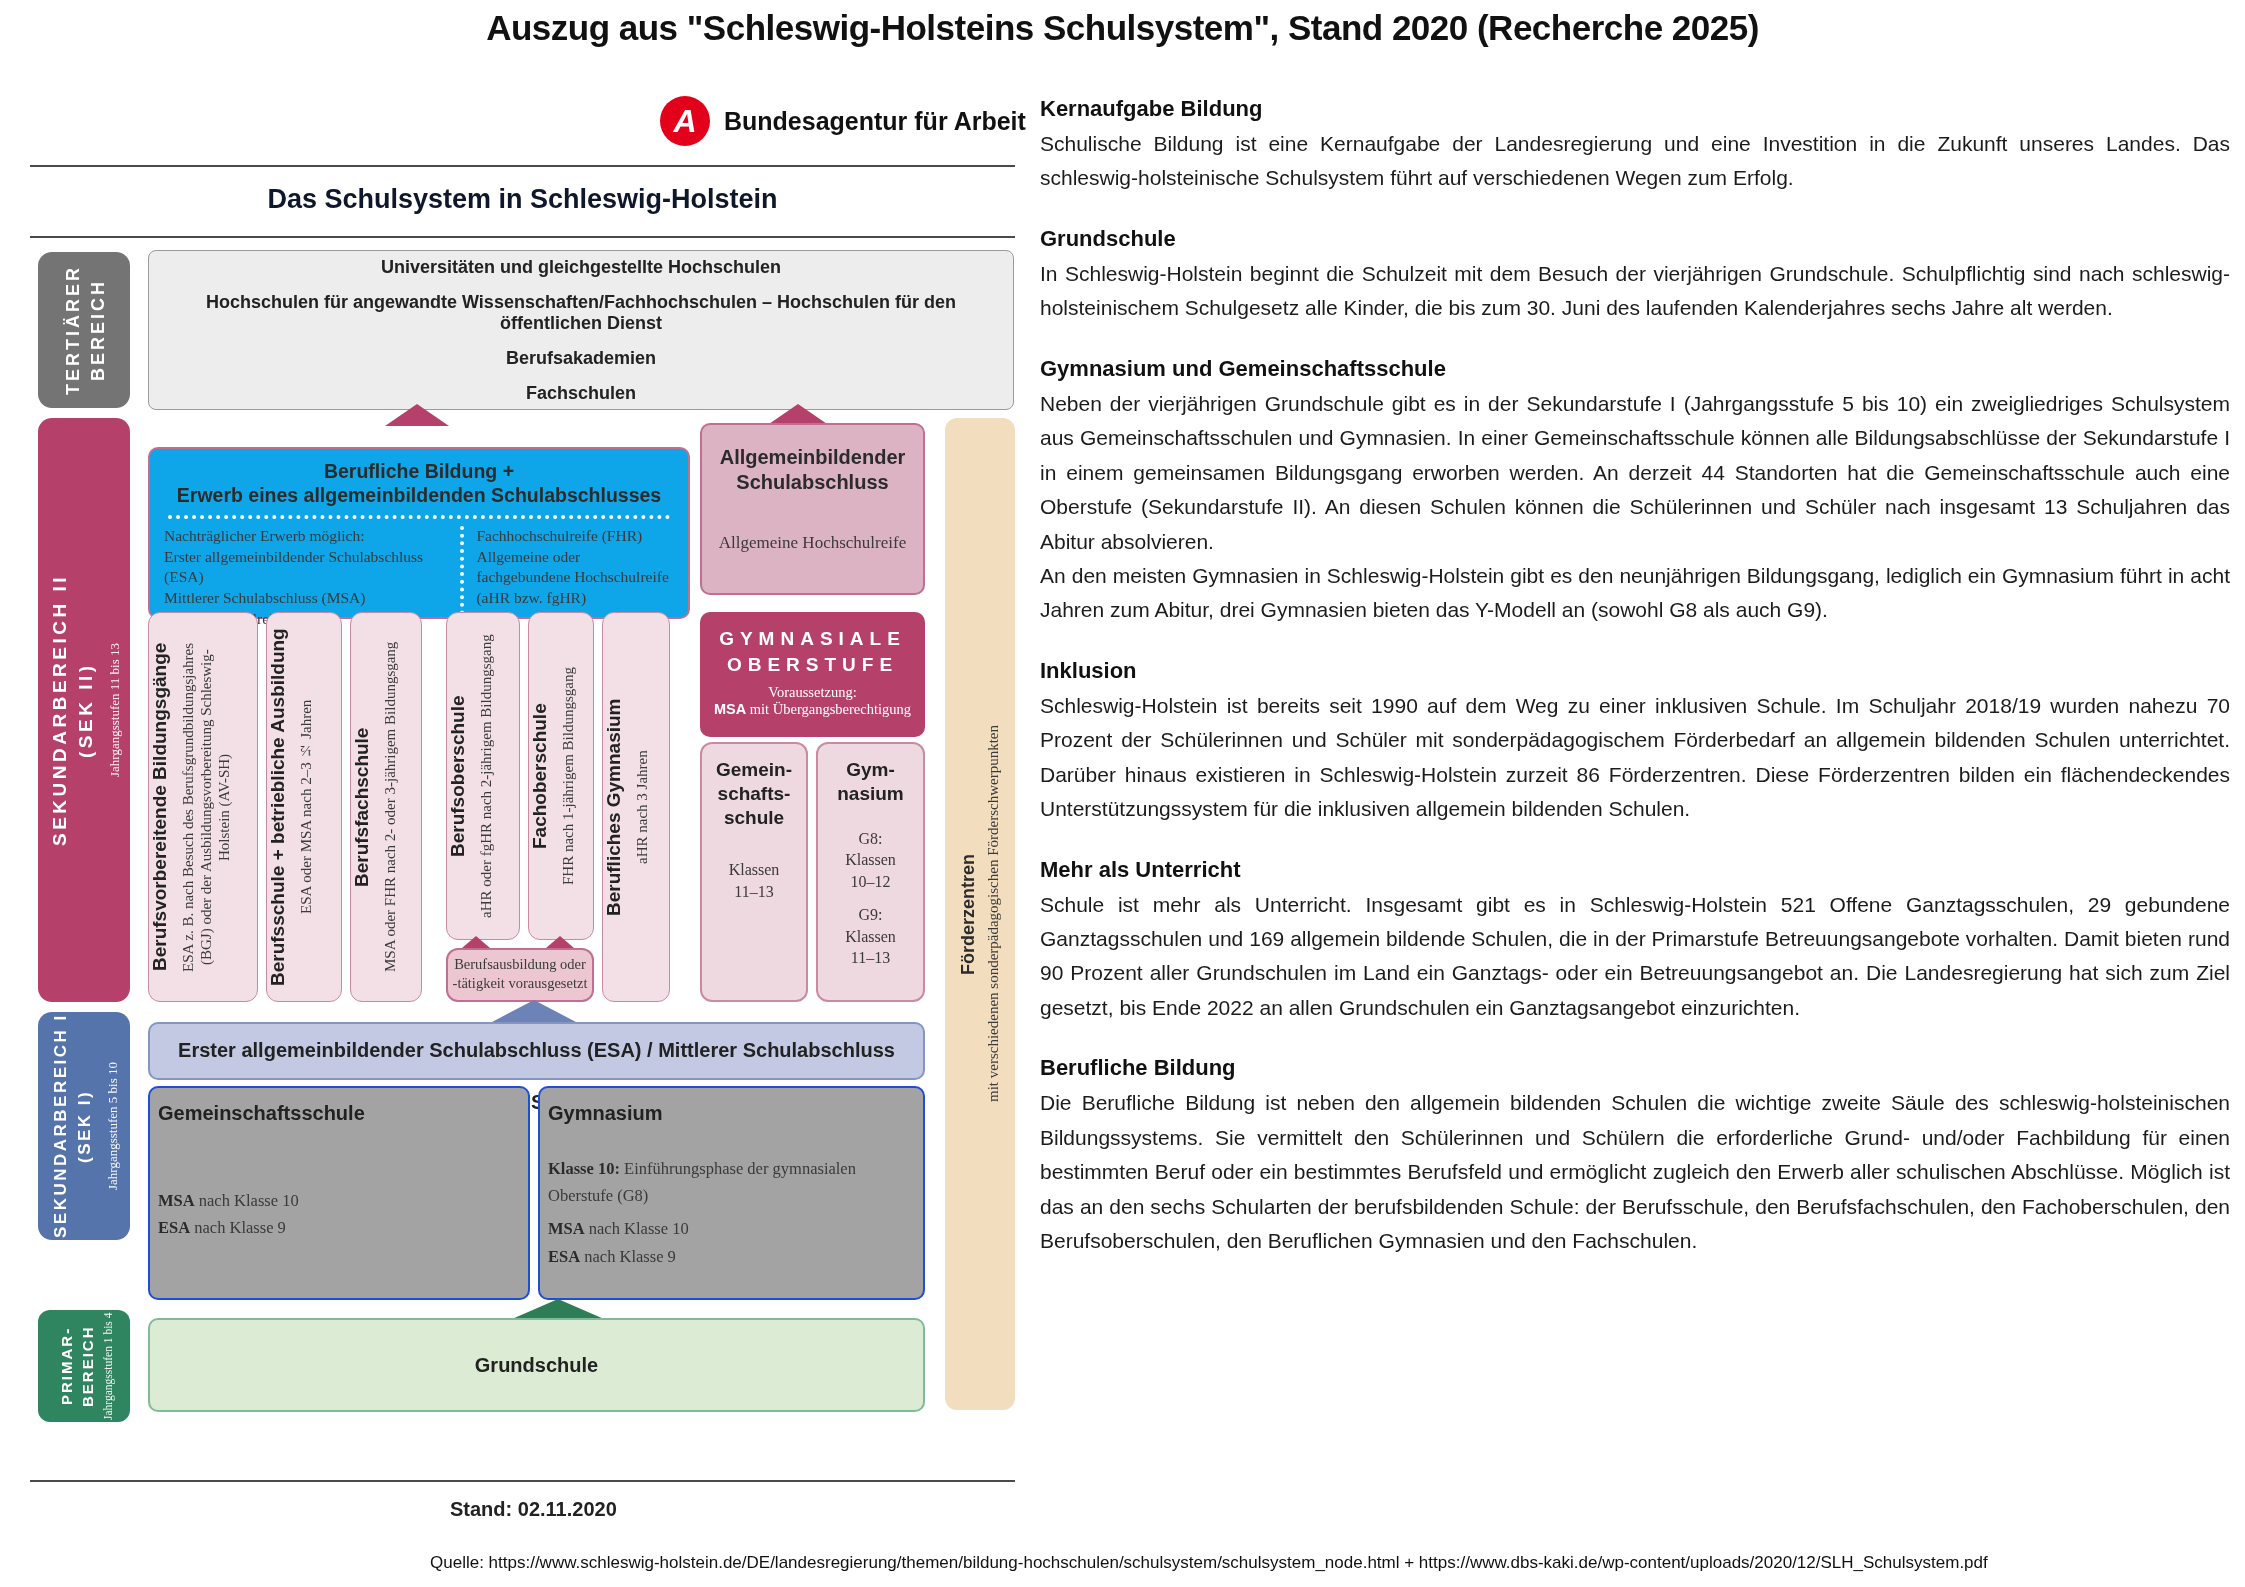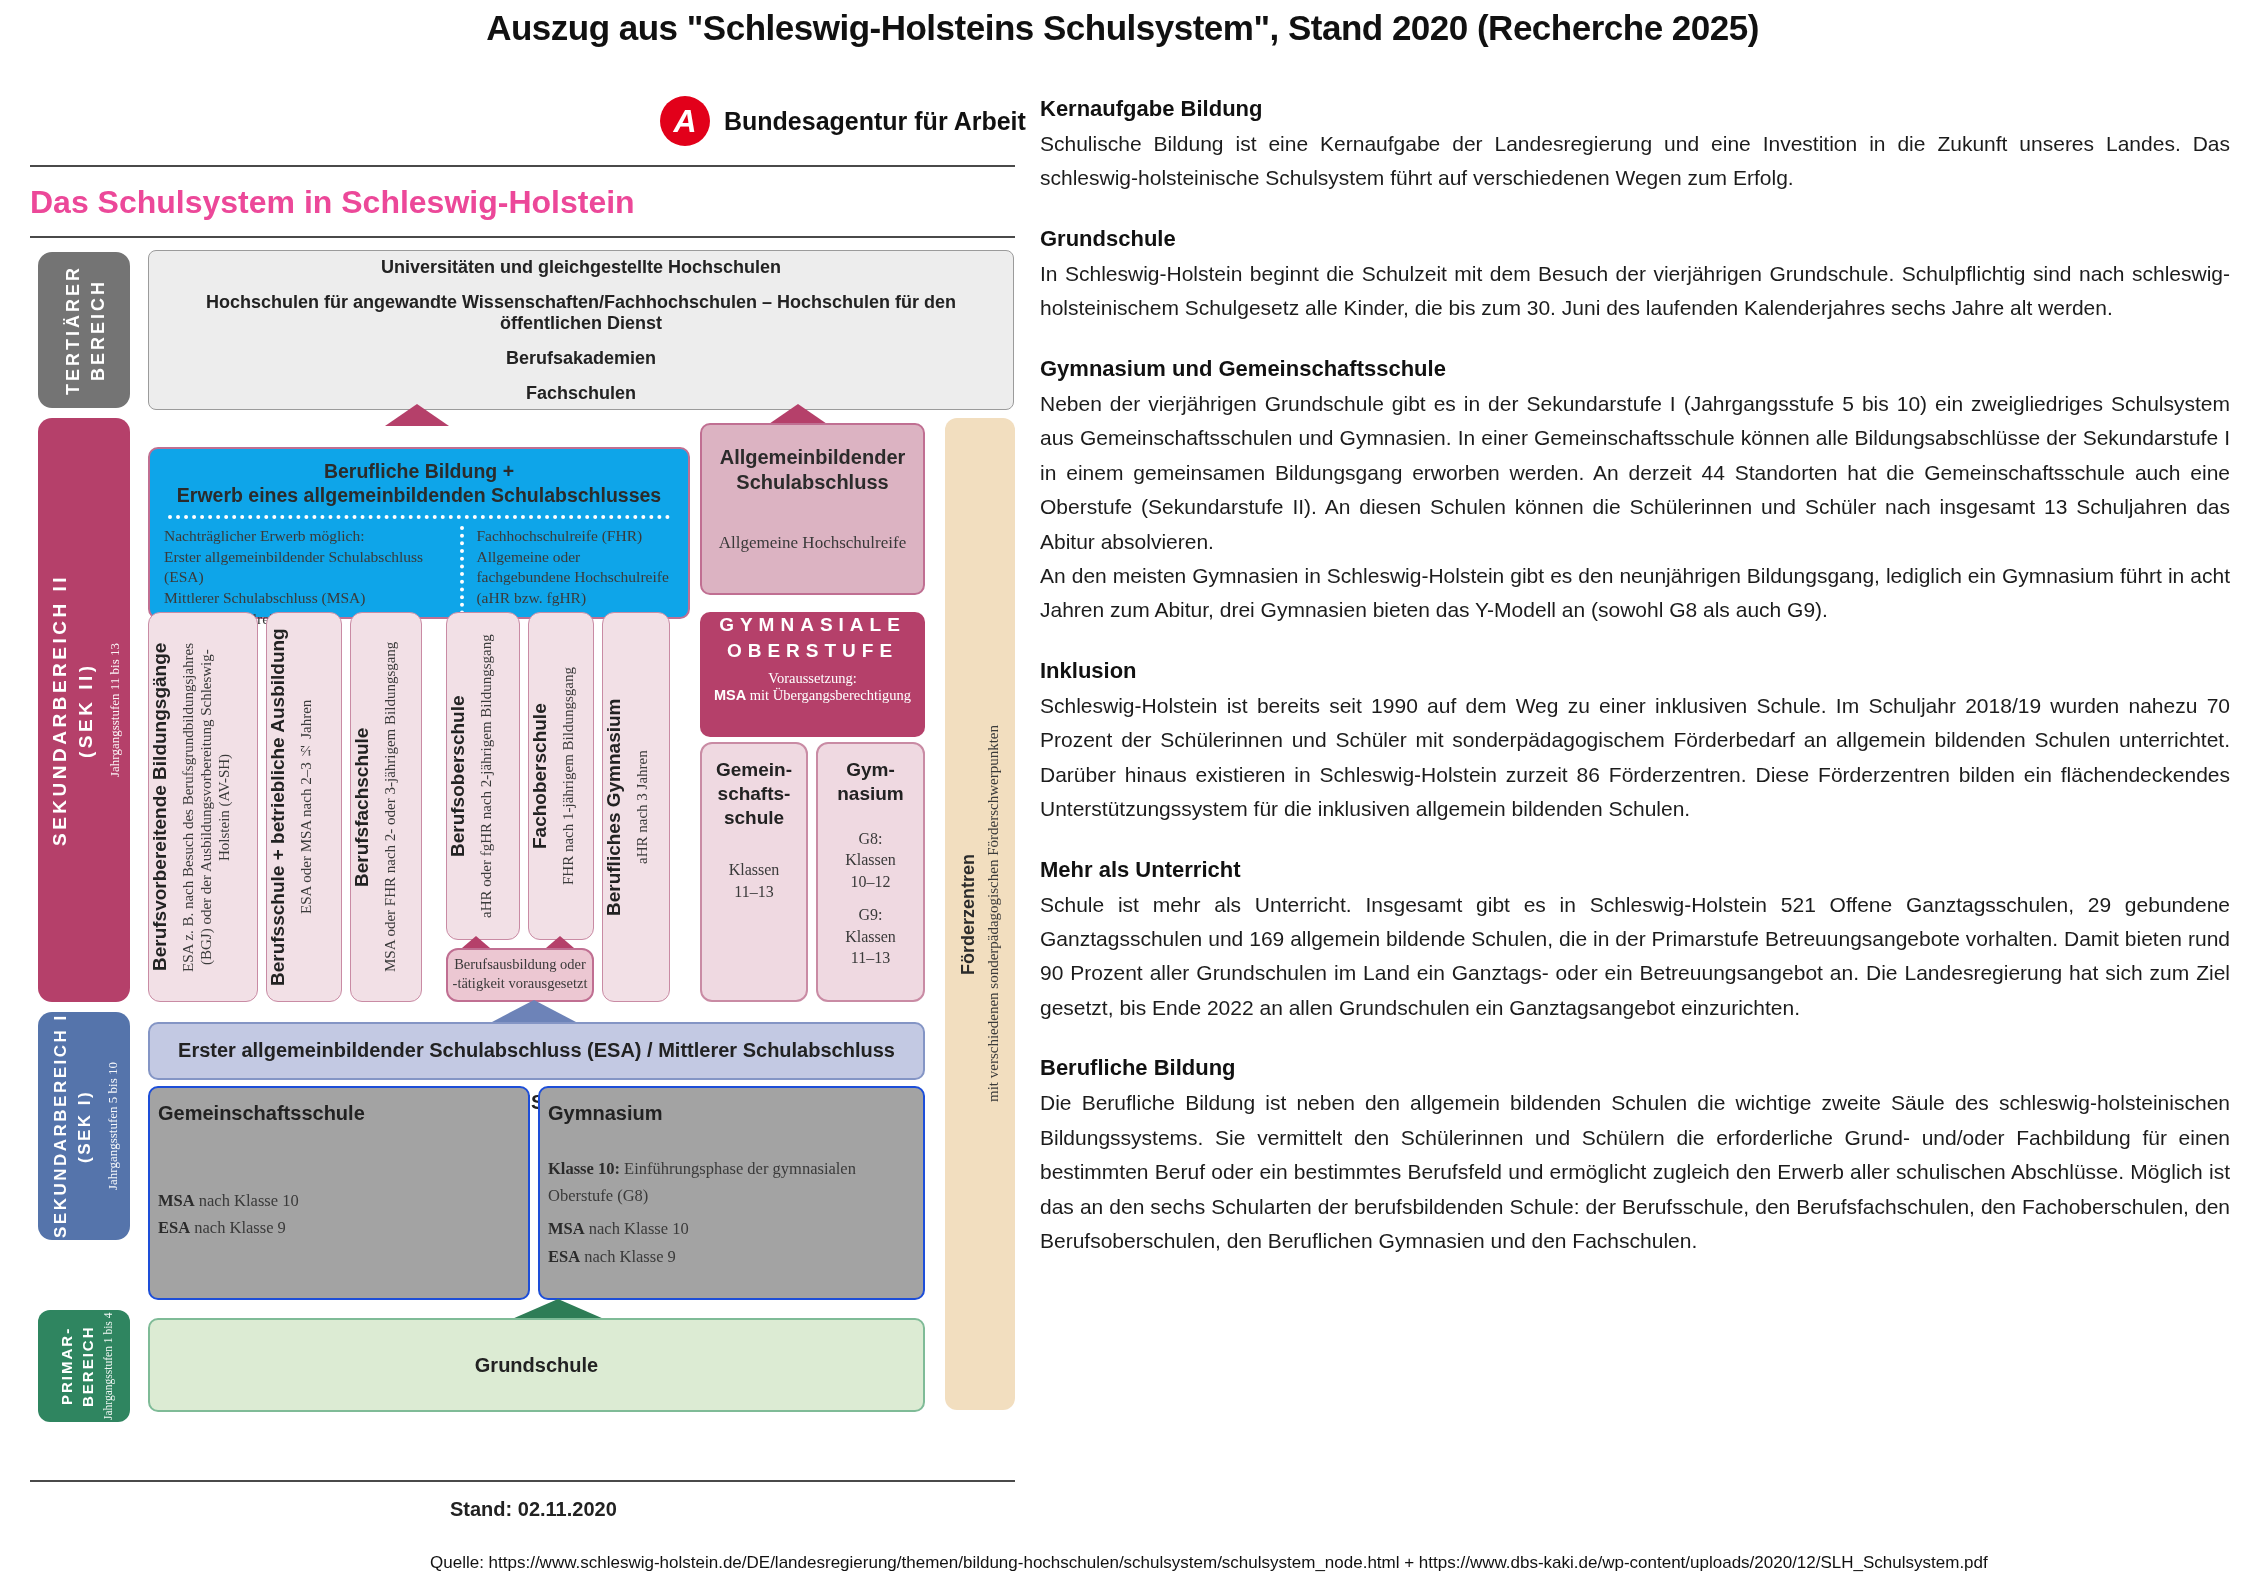--- a/index.html
+++ b/index.html
@@ -10,21 +10,21 @@
   
   .page-title{left:0;top:8px;width:100%;text-align:center;font-size:35px;font-weight:700;
               letter-spacing:-0.5px;color:#111;}
 
   
   .hr{height:2px;background:#4a4a4a;left:30px;width:985px;}
   .logo-circle{left:660px;top:96px;width:50px;height:50px;border-radius:50%;background:#e2001a;
                display:flex;align-items:center;justify-content:center;}
   .logo-circle span{color:#fff;font-weight:700;font-size:32px;font-style:italic;line-height:1;}
   .brand-text{left:724px;top:107px;font-size:25px;font-weight:700;color:#111;}
-  .diagram-heading{left:30px;top:184px;width:985px;font-size:32px;font-weight:700;color:#ec4899;}
+  .diagram-heading{left:30px;top:184px;width:985px;text-align:center;font-size:27px;font-weight:700;color:#0f172a;}
 
   
   .vwrap{writing-mode:vertical-rl;transform:rotate(180deg);height:100%;text-align:center;}
   .bar{border-radius:14px;display:flex;align-items:center;justify-content:center;color:#fff;}
   .bar .big{font-weight:700;letter-spacing:3.5px;font-size:19px;}
   .bar .big div{margin-block-start:4px;}
   .bar .sub{font-size:13px;margin-block-start:10px;font-family:"Liberation Serif",serif;opacity:.95;}
 
   .ter-bar{left:38px;top:252px;width:92px;height:156px;background:#747474;}
   .ter-bar .big{font-size:18px;letter-spacing:3px;}
@@ -67,21 +67,21 @@
   .c3{left:350px;width:72px;height:390px;}
   .c4{left:446px;width:74px;height:328px;}
   .c5{left:528px;width:66px;height:328px;}
   .c6{left:602px;width:68px;height:390px;}
 
   .vor-box{left:446px;top:948px;width:148px;height:54px;background:#ecc7d2;border:2px solid #c06f92;
            border-radius:12px;box-sizing:border-box;font-family:"Liberation Serif",serif;font-size:14.5px;
            color:#3a3a3a;text-align:center;line-height:1.3;padding-top:5px;}
 
   .go-box{left:700px;top:612px;width:225px;height:125px;background:#b5406a;border-radius:10px;color:#fff;
-          text-align:center;box-sizing:border-box;}
+          text-align:center;box-sizing:border-box;padding-top:14px;}
   .go-t{font-weight:700;font-size:19px;letter-spacing:6px;line-height:1.35;}
   .go-s1{font-size:14.5px;margin-top:7px;font-family:"Liberation Serif",serif;}
   .go-s2{font-size:14.5px;font-family:"Liberation Serif",serif;}
   .go-s2 b{font-family:"Liberation Sans",sans-serif;}
 
   .box2{top:742px;height:260px;background:#efd9e1;border:2px solid #c98ba4;border-radius:12px;
         box-sizing:border-box;text-align:center;}
   .gs2{left:700px;width:108px;}
   .gy2{left:816px;width:109px;}
   .box2 .t{font-weight:700;font-size:19px;line-height:1.25;margin-top:14px;color:#222;}

